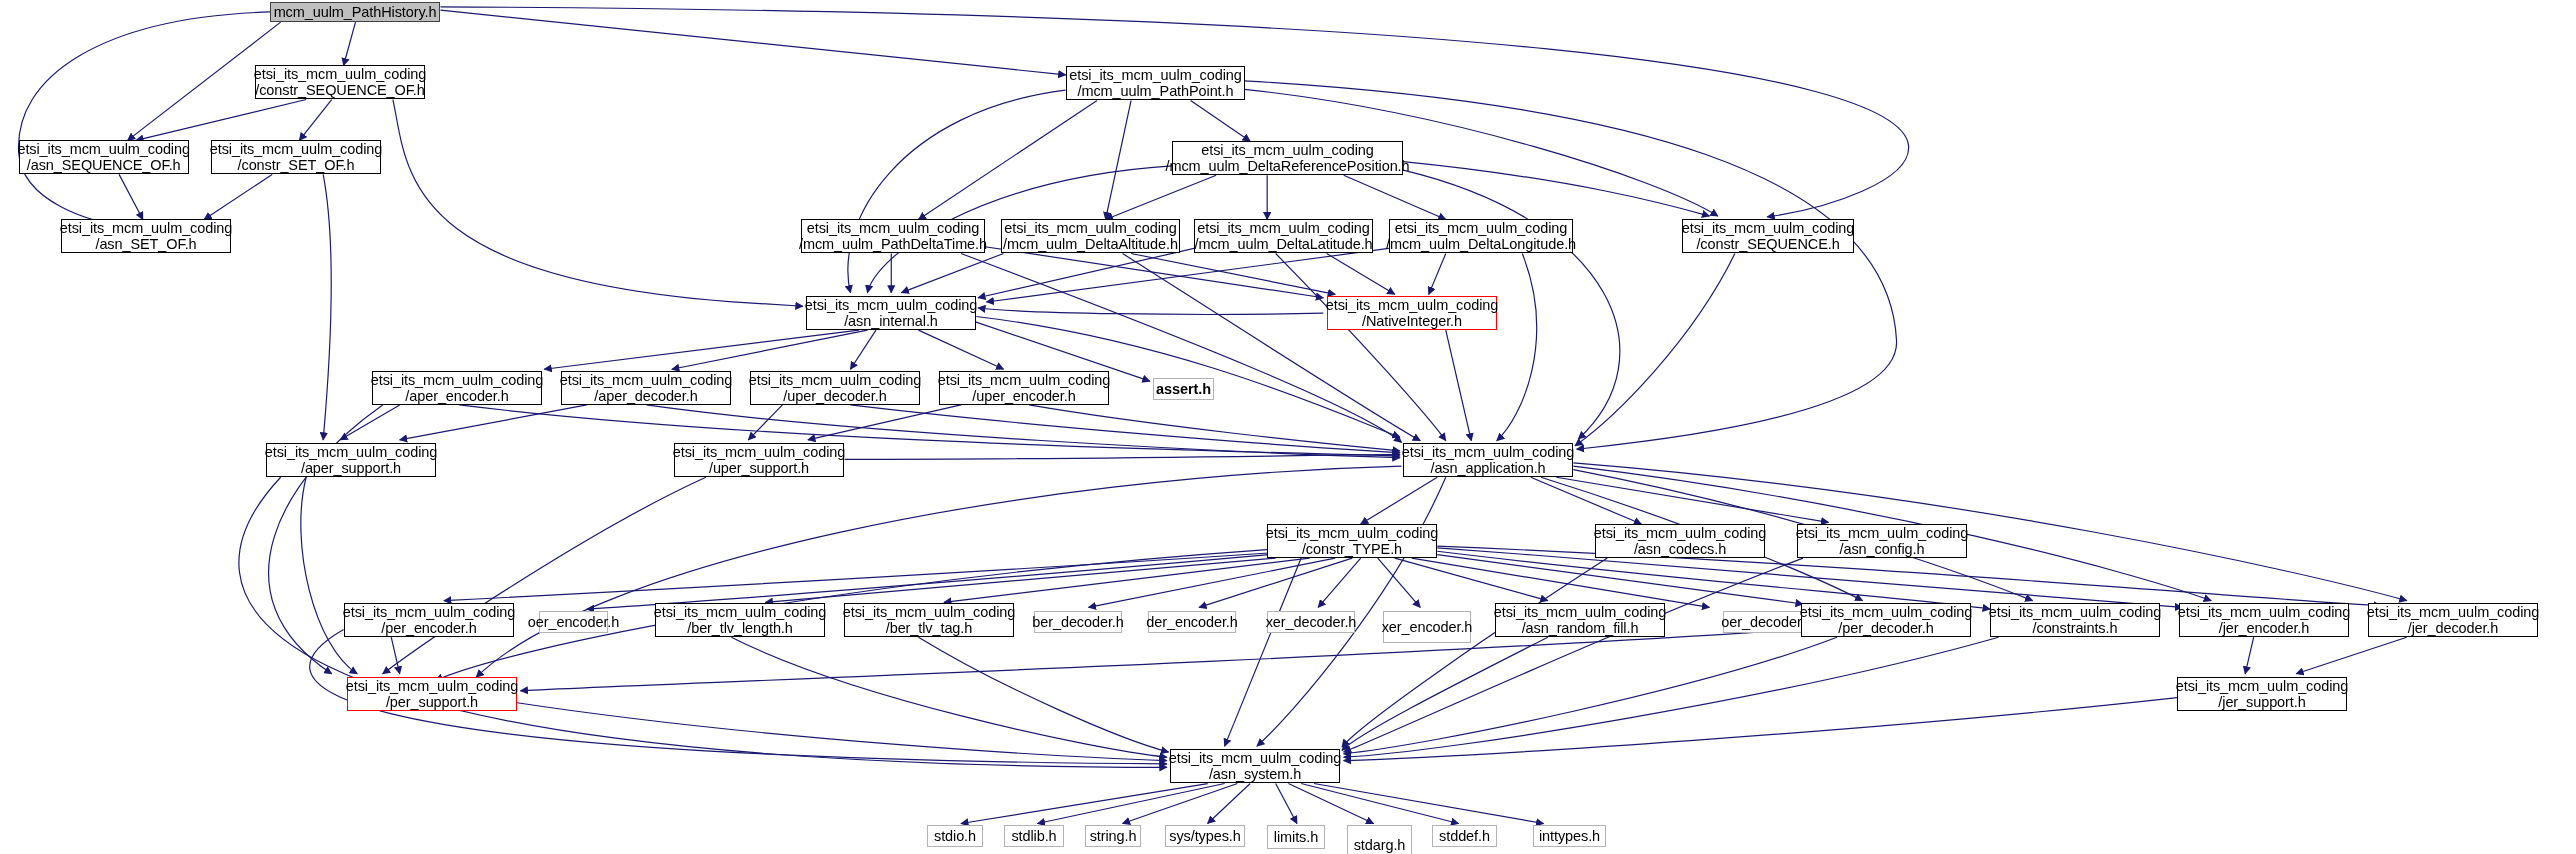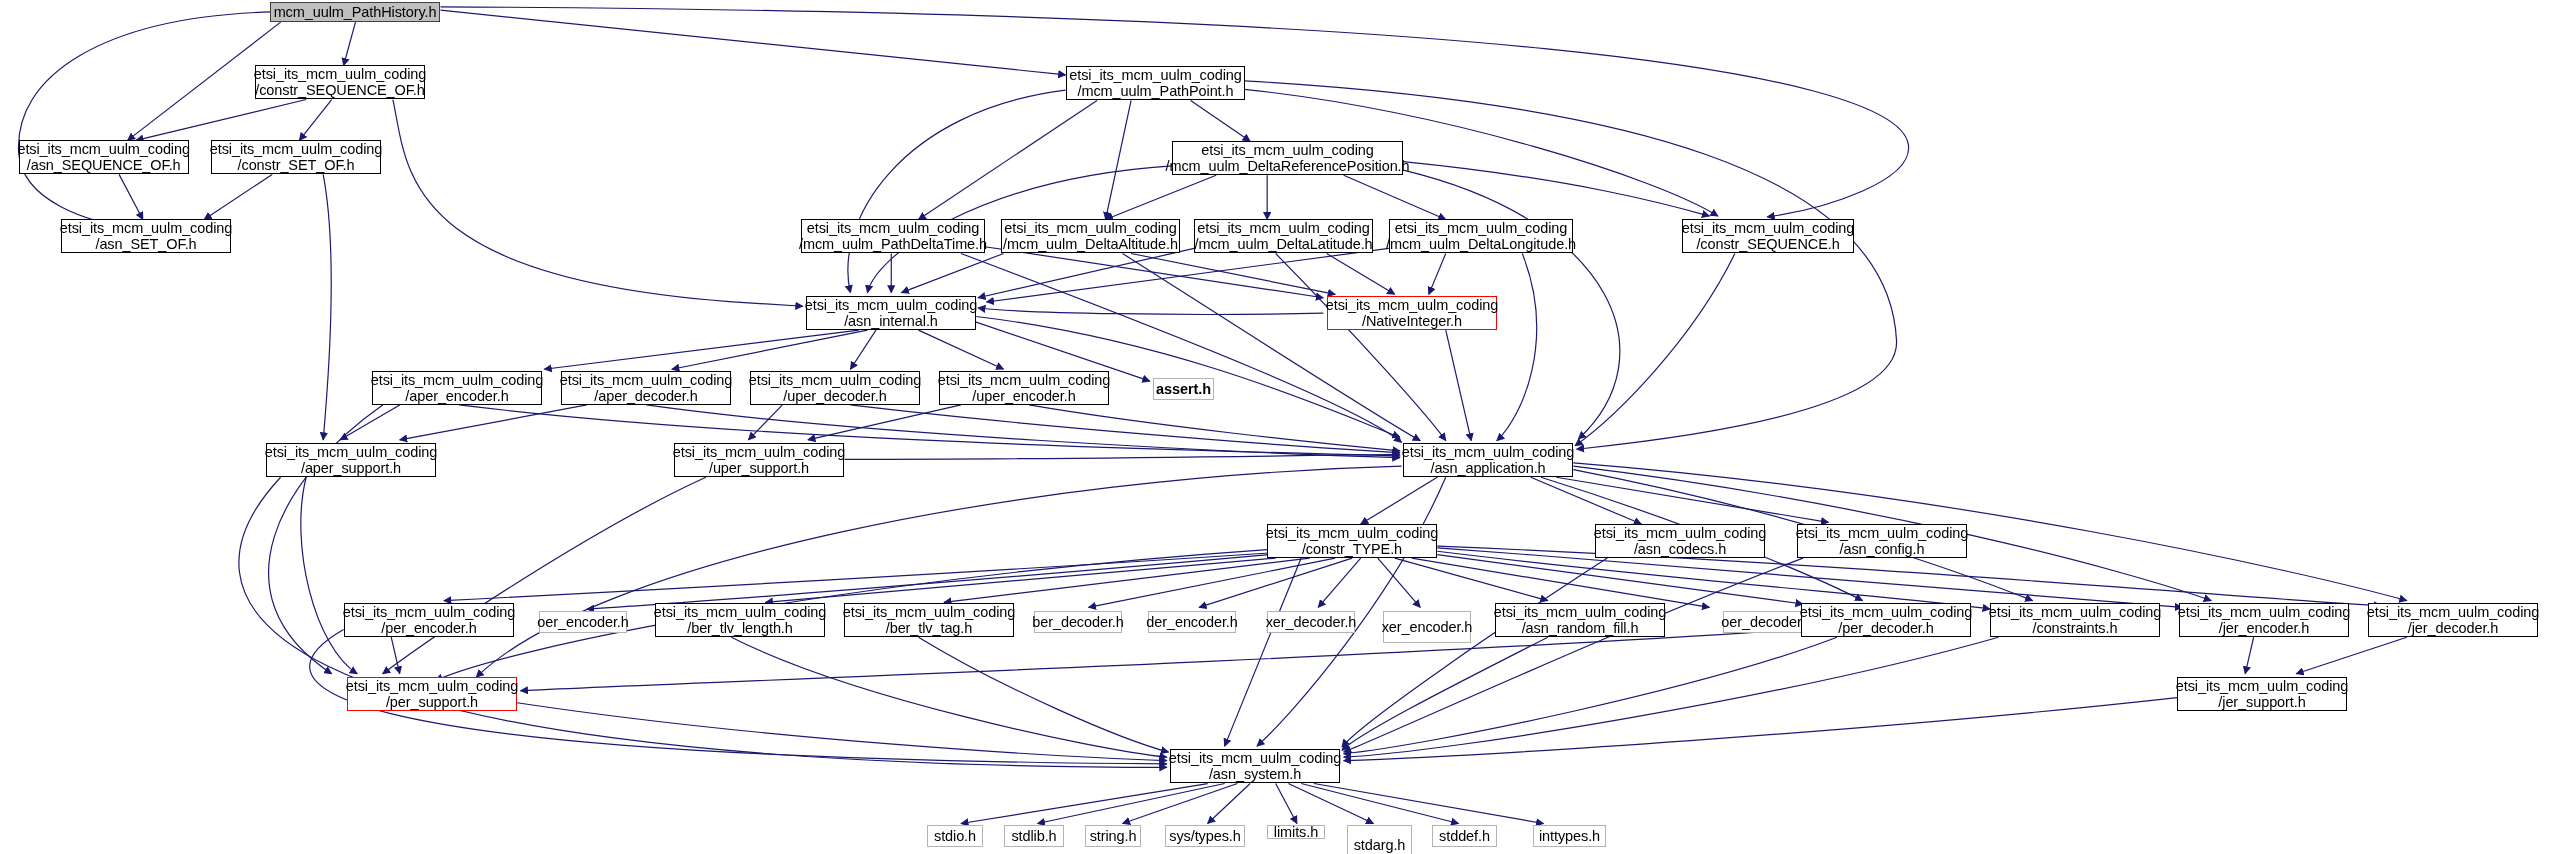--- a/index.html
+++ b/index.html
@@ -228,21 +228,21 @@
 /asn_codecs.h</span>
       </div>
       <div class="node two" style="left: 1797px; top: 524px; width: 170px; height: 34px;">
         <span class="lbl">etsi_its_mcm_uulm_coding
 /asn_config.h</span>
       </div>
       <div class="node two" style="left: 344px; top: 603px; width: 170px; height: 34px;">
         <span class="lbl">etsi_its_mcm_uulm_coding
 /per_encoder.h</span>
       </div>
-      <div class="node grayb" style="left: 539px; top: 611px; width: 88px; height: 22px;">
+      <div class="node grayb" style="left: 539px; top: 611px; width: 69px; height: 22px;">
         <span class="lbl">oer_encoder.h</span>
       </div>
       <div class="node two" style="left: 655px; top: 603px; width: 170px; height: 34px;">
         <span class="lbl">etsi_its_mcm_uulm_coding
 /ber_tlv_length.h</span>
       </div>
       <div class="node two" style="left: 844px; top: 603px; width: 170px; height: 34px;">
         <span class="lbl">etsi_its_mcm_uulm_coding
 /ber_tlv_tag.h</span>
       </div>
@@ -298,21 +298,21 @@
       </div>
       <div class="node grayb" style="left: 1004px; top: 825px; width: 60px; height: 22px;">
         <span class="lbl">stdlib.h</span>
       </div>
       <div class="node grayb" style="left: 1085px; top: 825px; width: 56px; height: 22px;">
         <span class="lbl">string.h</span>
       </div>
       <div class="node grayb" style="left: 1165px; top: 825px; width: 80px; height: 22px;">
         <span class="lbl">sys/types.h</span>
       </div>
-      <div class="node grayb" style="left: 1267px; top: 825px; width: 58px; height: 14px;">
+      <div class="node grayb" style="left: 1267px; top: 825px; width: 58px; height: 24px;">
         <span class="lbl">limits.h</span>
       </div>
       <div class="node grayb" style="left: 1347px; top: 825px; width: 65px; height: 40px;">
         <span class="lbl">stdarg.h</span>
       </div>
       <div class="node grayb" style="left: 1432px; top: 825px; width: 65px; height: 22px;">
         <span class="lbl">stddef.h</span>
       </div>
       <div class="node grayb" style="left: 1519px; top: 825px; width: 73px; height: 22px; margin-left: 14px;">
         <span class="lbl">inttypes.h</span>

